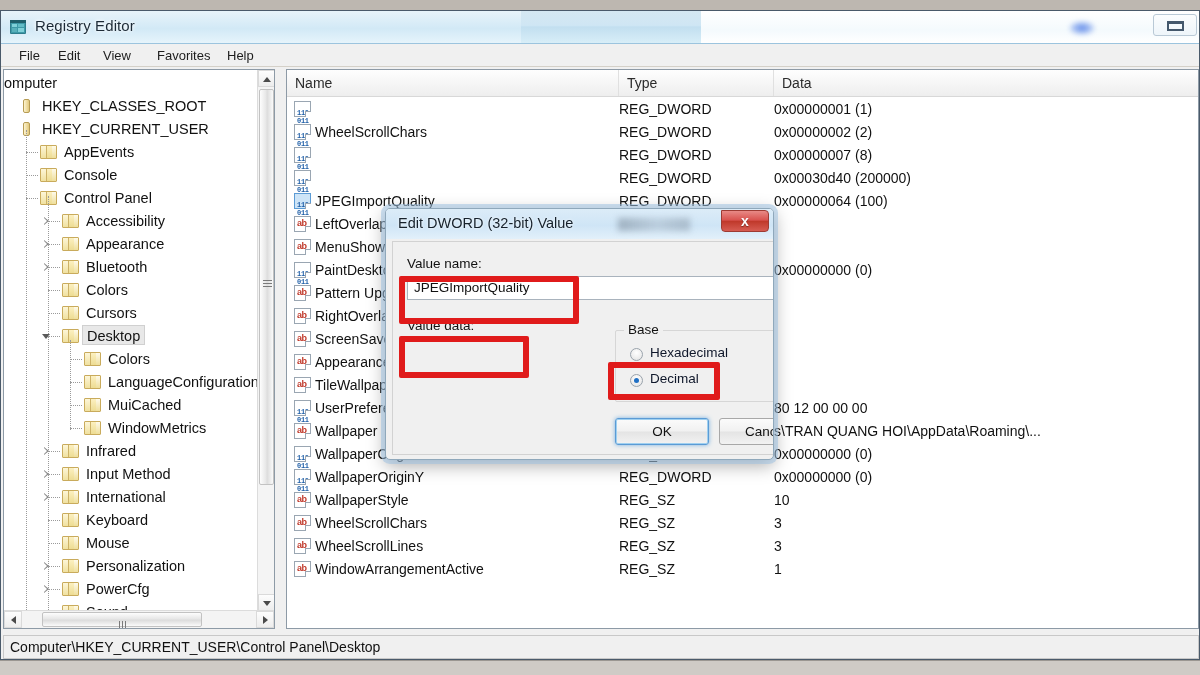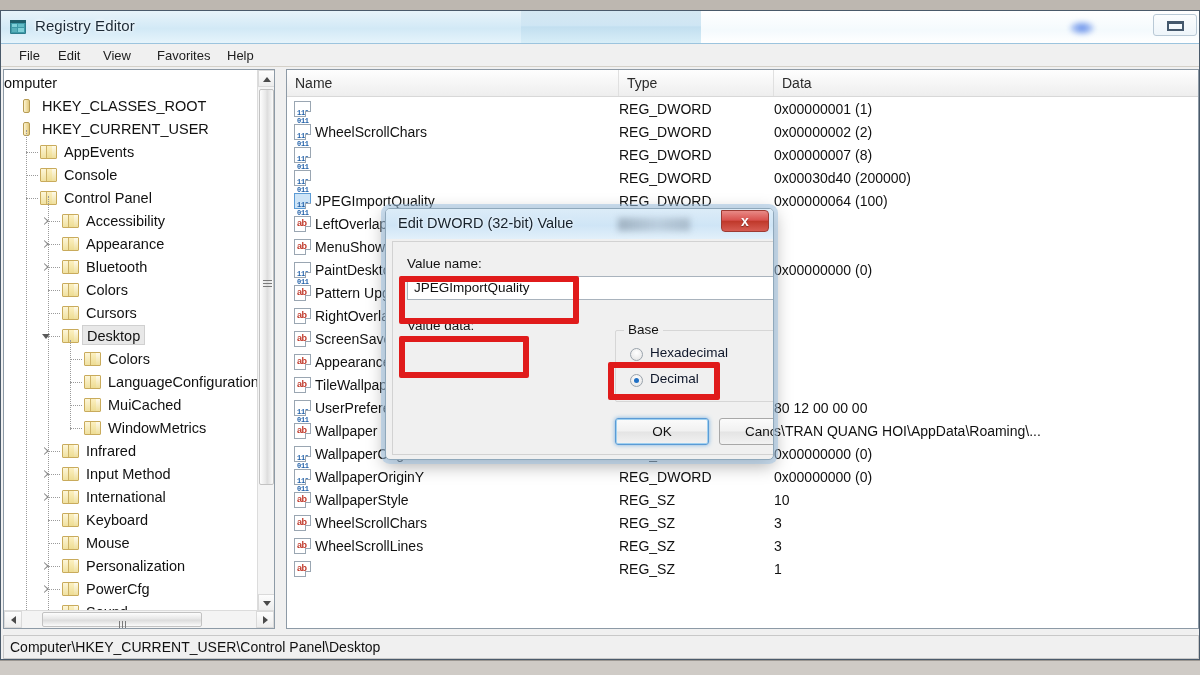--- a/index.html
+++ b/index.html
@@ -852,20 +852,21 @@
               </div>
               <div class="nm">WheelScrollLines</div>
               <div class="ty">REG_SZ</div>
               <div class="dt">3</div>
             </div>
             <div class="lrow" style="top: 488px;">
               <div class="ricon ab">
                 <div class="txt">ab</div>
                 <div class="fold"></div>
               </div>
+              <div class="nm">WindowArrangementActive</div>
               <div class="ty">REG_SZ</div>
               <div class="dt">1</div>
             </div>
           </div>
       </div>
     </div>
 
     <div class="statusbar">Computer\HKEY_CURRENT_USER\Control Panel\Desktop</div>
   </div>
 

